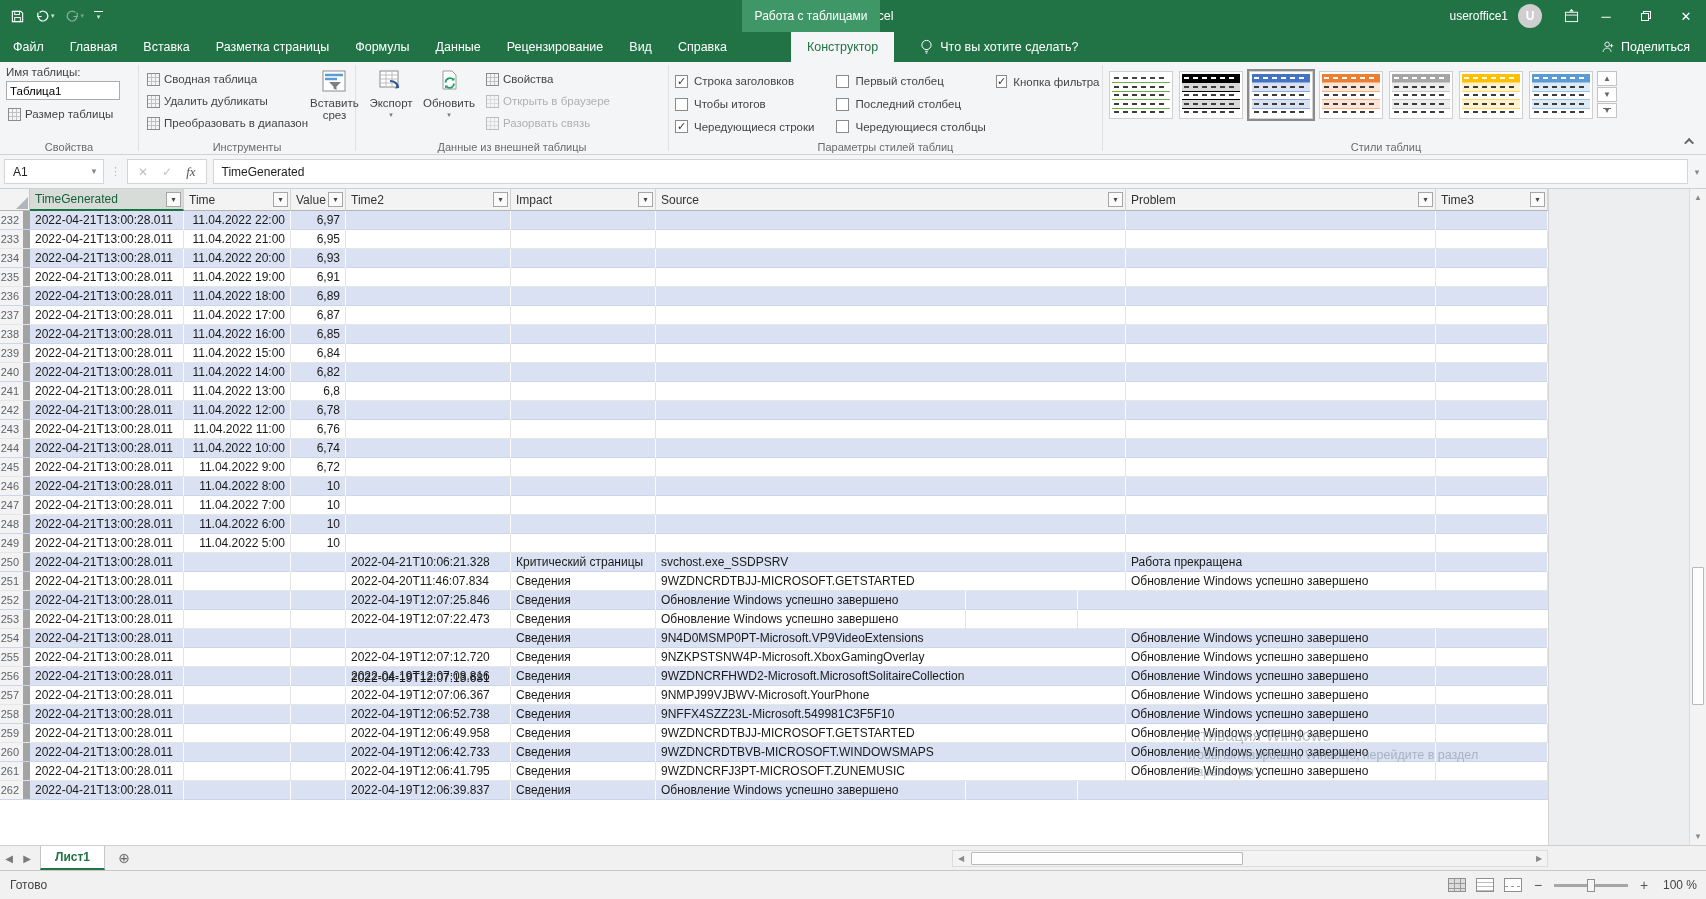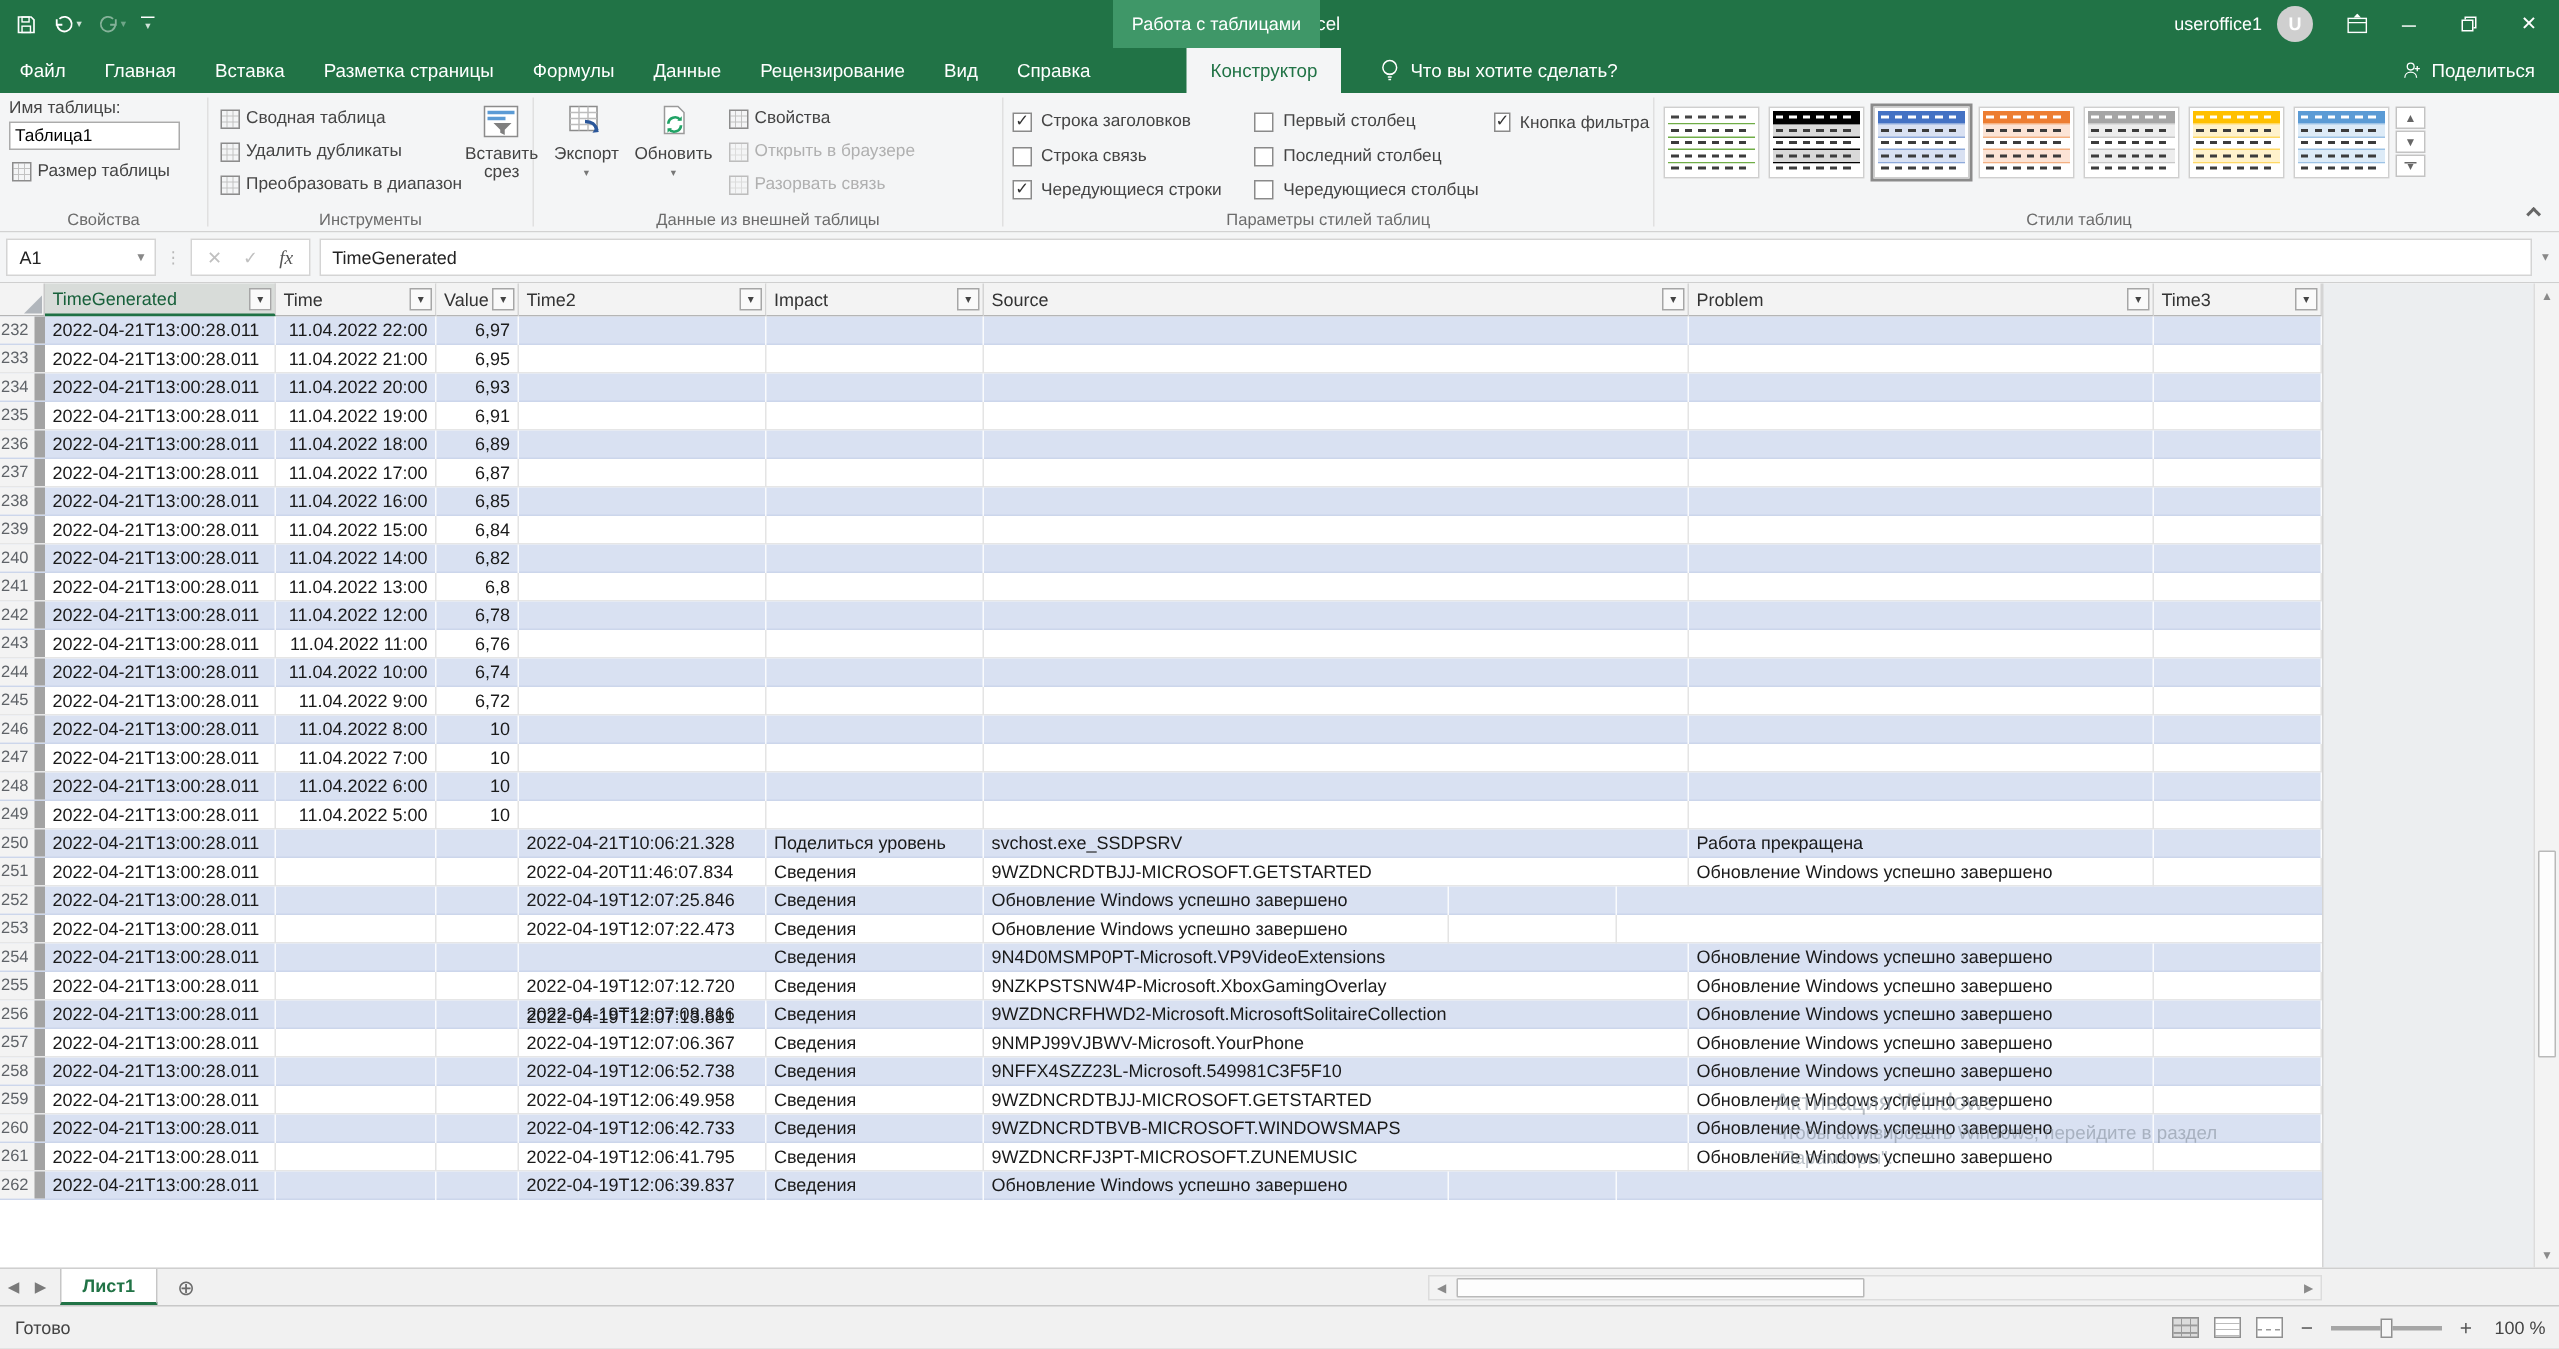--- a/index.html
+++ b/index.html
@@ -285,21 +285,21 @@
     <div class="gdiv"></div>
 
     <div class="rgroup" style="width:433px;display:flex;">
       <div class="cbcol" id="cbcol1" style="width:165px;">
           <label class="cb">
             <span class="cbbox">✓</span>
             <span>Строка заголовков</span>
           </label>
           <label class="cb">
             <span class="cbbox"></span>
-            <span>Строка связь</span>
+            <span>Чтобы итогов</span>
           </label>
           <label class="cb">
             <span class="cbbox">✓</span>
             <span>Чередующиеся строки</span>
           </label>
         </div>
       <div class="cbcol" id="cbcol2" style="width:163px;">
           <label class="cb">
             <span class="cbbox"></span>
             <span>Первый столбец</span>
@@ -709,21 +709,21 @@
           <div class="gcell" style="width: 470px; text-align: left;"></div>
           <div class="gcell" style="width: 310px; text-align: left;"></div>
           <div class="gcell" style="width: 112px; text-align: left;"></div>
         </div>
         <div class="grow band">
           <div class="gut">250</div>
           <div class="gcell" style="width: 154px; text-align: left;">2022-04-21T13:00:28.011</div>
           <div class="gcell" style="width: 107px; text-align: right;"></div>
           <div class="gcell" style="width: 55px; text-align: right;"></div>
           <div class="gcell" style="width: 165px; text-align: left;">2022-04-21T10:06:21.328</div>
-          <div class="gcell" style="width: 145px; text-align: left;">Поделиться уровень</div>
+          <div class="gcell" style="width: 145px; text-align: left;">Критический страницы</div>
           <div class="gcell" style="width: 470px; text-align: left;">svchost.exe_SSDPSRV</div>
           <div class="gcell" style="width: 310px; text-align: left;">Работа прекращена</div>
           <div class="gcell" style="width: 112px; text-align: left;"></div>
         </div>
         <div class="grow">
           <div class="gut">251</div>
           <div class="gcell" style="width: 154px; text-align: left;">2022-04-21T13:00:28.011</div>
           <div class="gcell" style="width: 107px; text-align: right;"></div>
           <div class="gcell" style="width: 55px; text-align: right;"></div>
           <div class="gcell" style="width: 165px; text-align: left;">2022-04-20T11:46:07.834</div>

